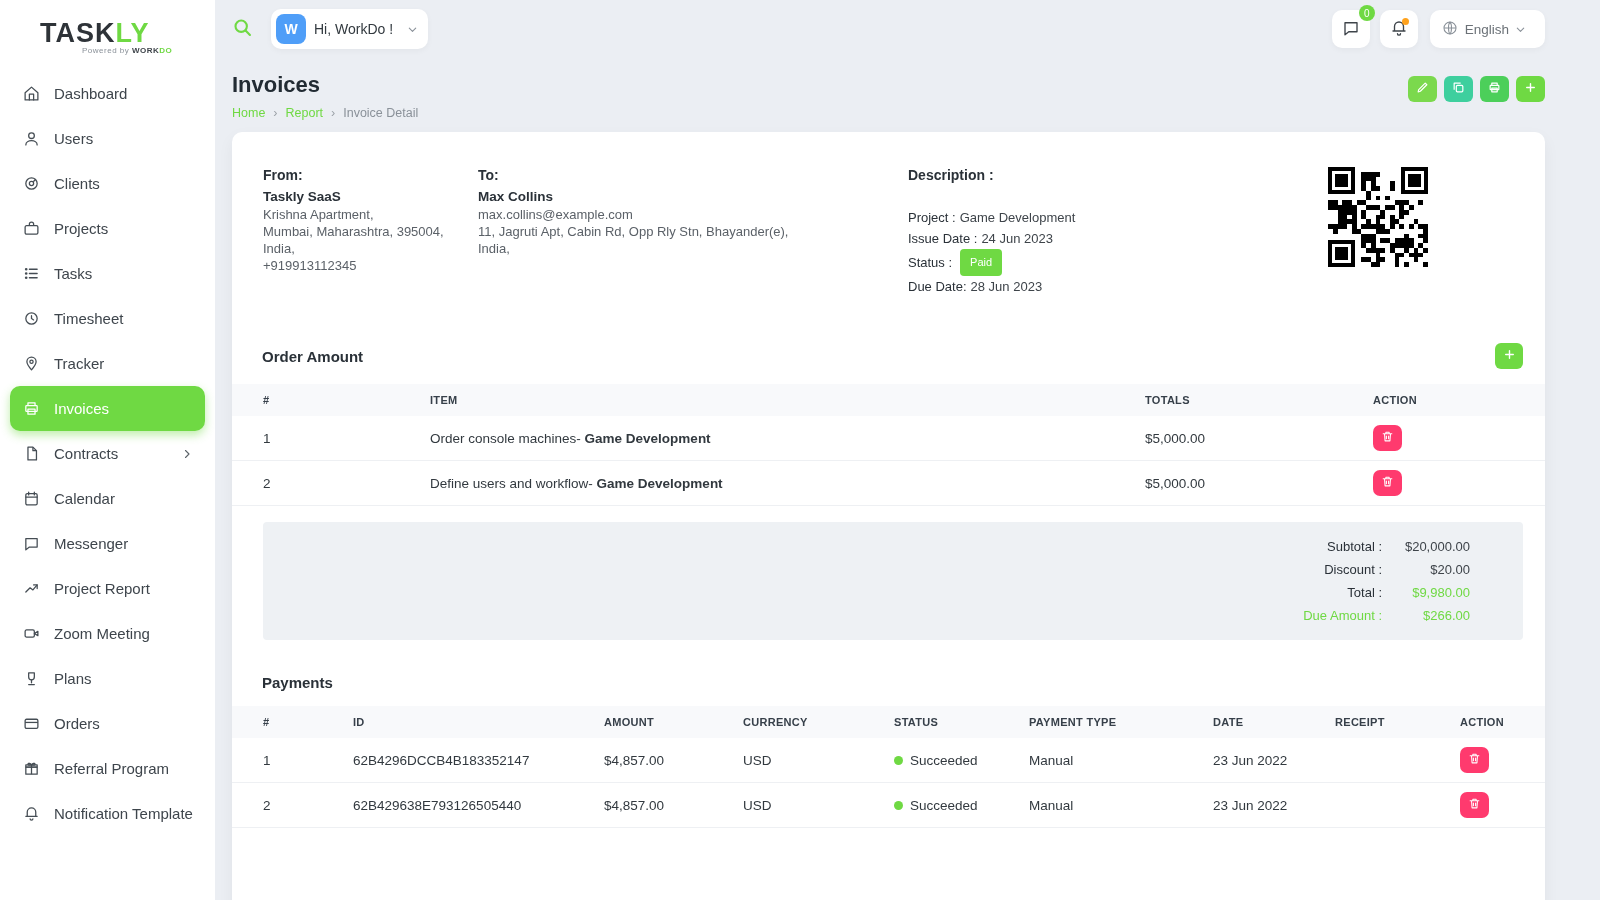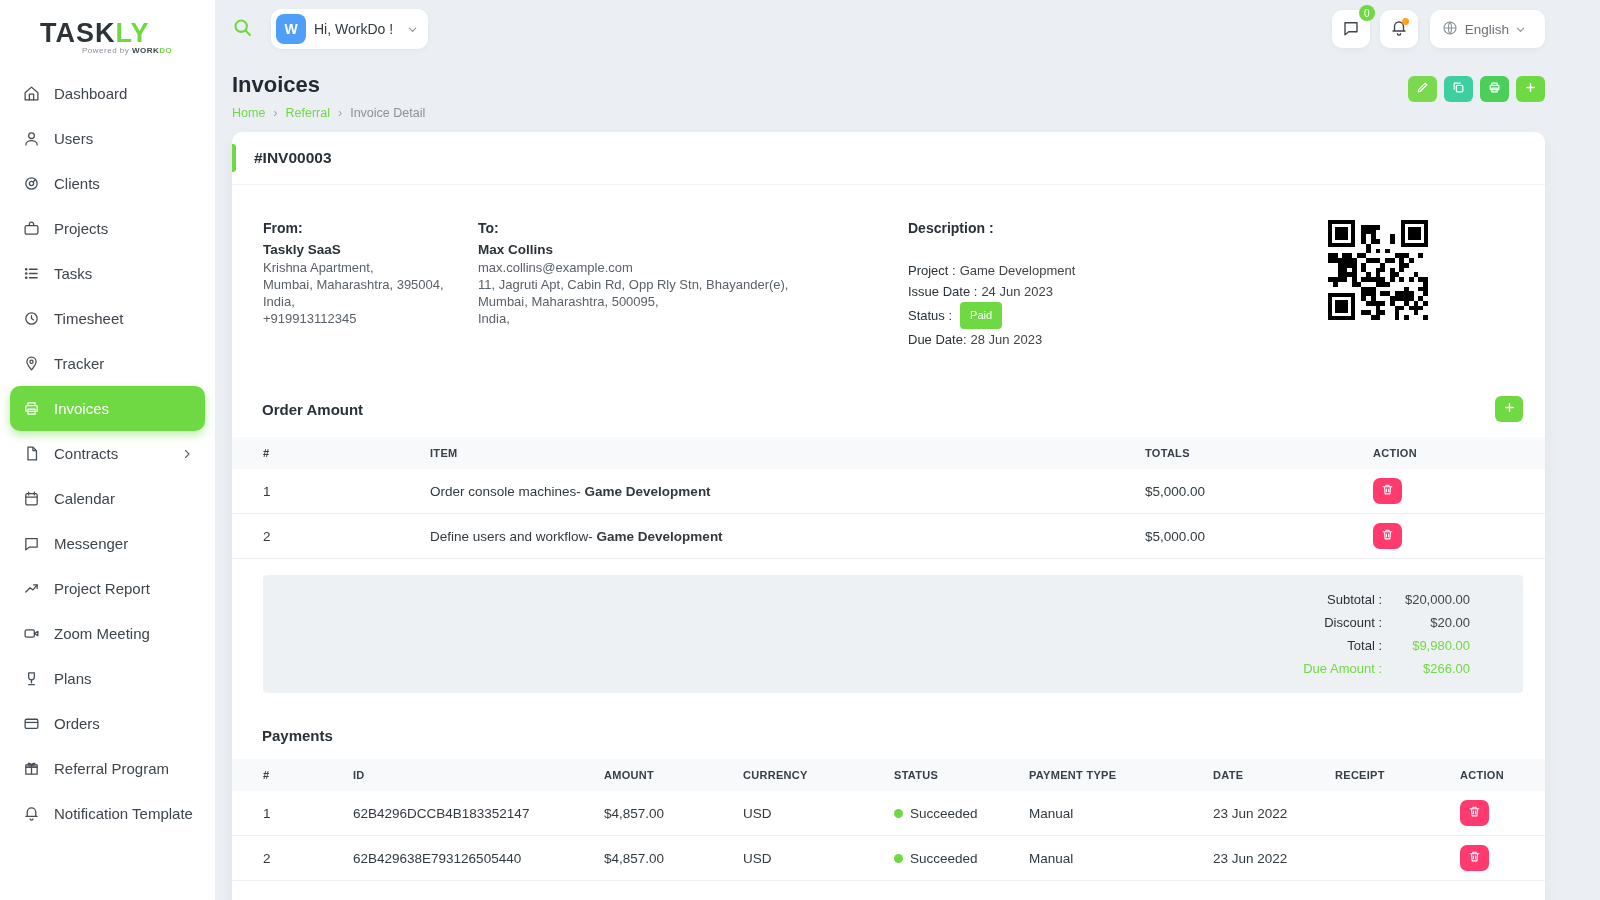--- a/index.html
+++ b/index.html
@@ -316,21 +316,21 @@
           </span>
       </div>
     </div>
 
     <div class="title-row">
       <div>
         <div class="page-title">Invoices</div>
         <div class="breadcrumb">
           <a class="bc-link">Home</a>
           <span class="bc-sep">›</span>
-          <a class="bc-link">Referral</a>
+          <a class="bc-link">Report</a>
           <span class="bc-sep">›</span>
           <span class="bc-current">Invoice Detail</span>
         </div>
       </div>
       <div class="action-btns">
         <button class="act-btn act-edit">
             <span><svg width="13" height="13" viewBox="0 0 24 24" fill="none" stroke="#fff" stroke-width="2.2" stroke-linecap="round" stroke-linejoin="round">
                 <path d="M4 20 L8 19 L20 7 L17 4 L5 16 Z"></path>
               </svg></span>
           </button>
@@ -349,37 +349,35 @@
           </button>
         <button class="act-btn act-plus">
             <span><svg width="13" height="13" viewBox="0 0 24 24" fill="none" stroke="#fff" stroke-width="2.6" stroke-linecap="round">
                 <path d="M12 5 V19 M5 12 H19"></path>
               </svg></span>
           </button>
       </div>
     </div>
 
     <div class="card">
-      <div class="card-head">#INV00003</div>
 
       <div class="info-row">
         <div class="col-from">
           <div class="blk-title">From:</div>
           <div class="blk-name">Taskly SaaS</div>
           <div class="blk-line">Krishna Apartment,</div>
           <div class="blk-line">Mumbai, Maharashtra, 395004,</div>
           <div class="blk-line">India,</div>
           <div class="blk-line">+919913112345</div>
         </div>
         <div class="col-to">
           <div class="blk-title">To:</div>
           <div class="blk-name">Max Collins</div>
           <div class="blk-line">max.collins@example.com</div>
           <div class="blk-line">11, Jagruti Apt, Cabin Rd, Opp Rly Stn, Bhayander(e),</div>
-          <div class="blk-line">Mumbai, Maharashtra, 500095,</div>
           <div class="blk-line">India,</div>
         </div>
         <div class="col-desc">
           <div class="blk-title">Description :</div>
           <div class="desc-lines">
             <div class="d-line">
                 <span class="d-label">Project :</span>
                 <span>Game Development</span>
               </div>
             <div class="d-line">

